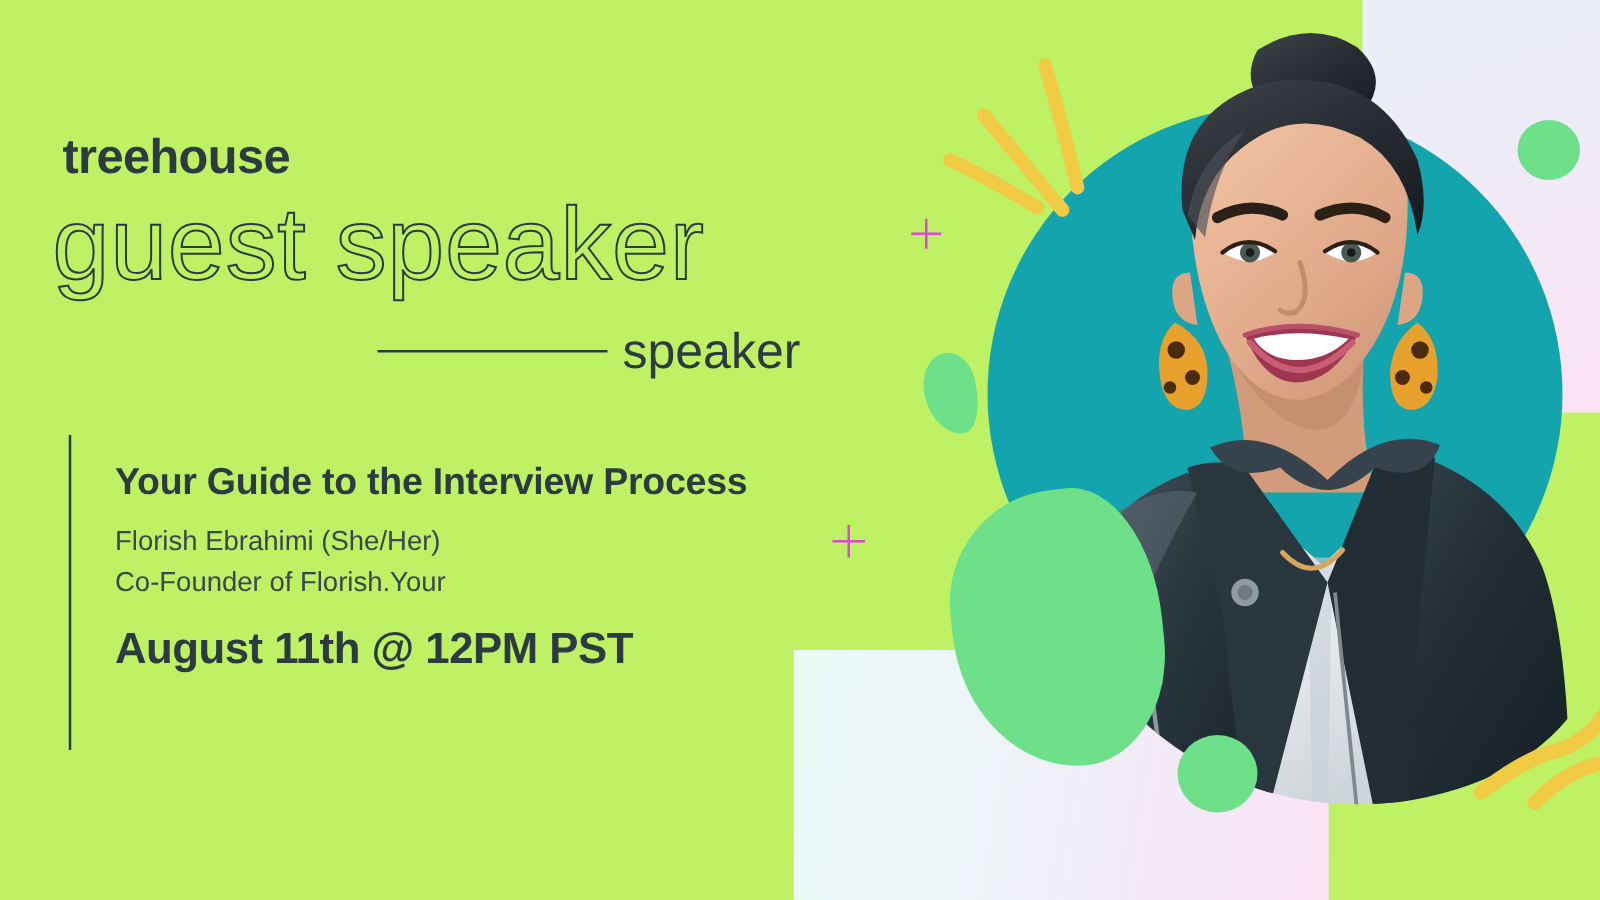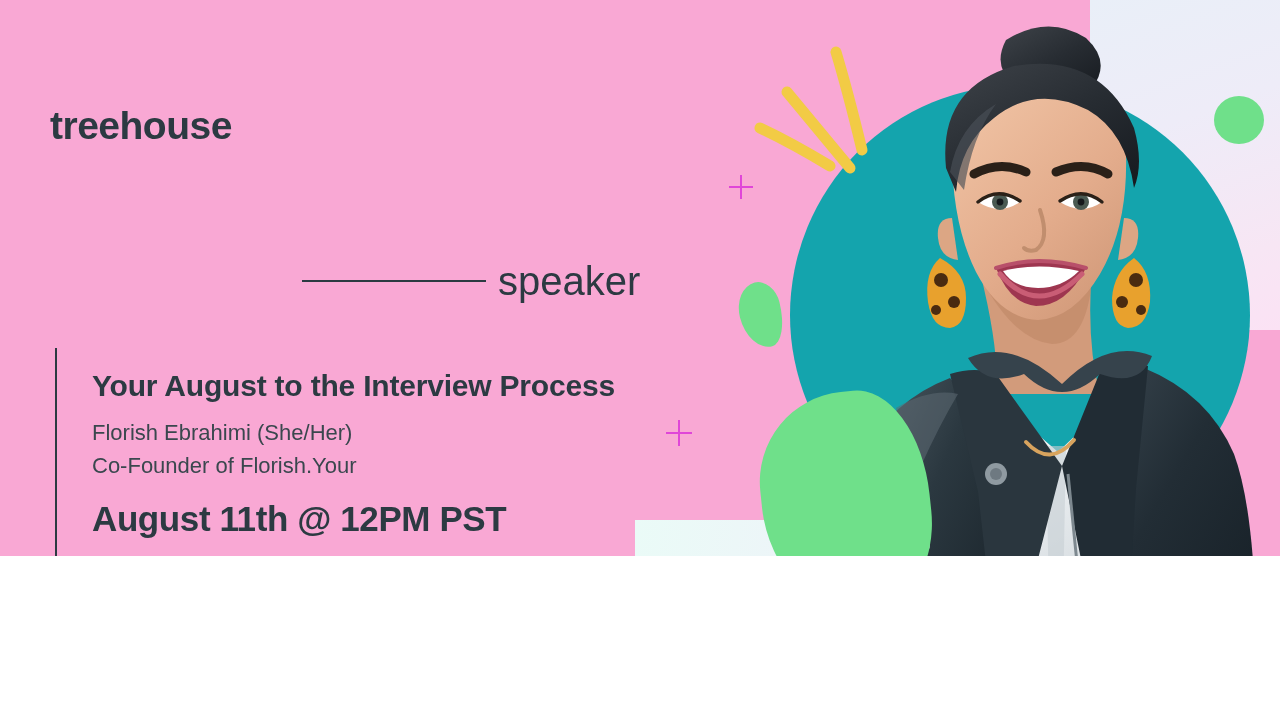--- a/index.html
+++ b/index.html
@@ -7,23 +7,23 @@
     margin: 0;
     padding: 0;
     background: #ffffff;
   }
   body {
     font-family: "Liberation Sans", sans-serif;
   }
   #stage {
     position: relative;
     width: 1280px;
-    height: 556px;
+    height: 720px;
     overflow: hidden;
-    background: #f9a8d4;
+    background: #bef264;
   }
 
   
   .panel {
     position: absolute;
     pointer-events: none;
   }
   #panel-top-right {
     left: 1090px;
     top: 0;
@@ -359,30 +359,31 @@
     </g>
   </svg>
 
   <div class="plus" id="plus-upper"></div>
   <div class="plus" id="plus-lower"></div>
 
   <div id="text-column">
 
     <div id="brand-name">treehouse</div>
 
+    <div id="headline-outline">guest speaker</div>
 
     <div id="series-row">
       <div id="series-rule"></div>
       <div id="series-word">speaker</div>
     </div>
 
     <div id="detail-rule"></div>
 
     <div id="detail-block">
-      <div id="talk-title">Your August to the Interview Process</div>
+      <div id="talk-title">Your Guide to the Interview Process</div>
       <p class="speaker-line">Florish Ebrahimi (She/Her)</p>
       <p class="speaker-line">Co-Founder of Florish.Your</p>
       <div id="event-datetime">August 11th @ 12PM PST</div>
     </div>
 
   </div>
 
 </div>
 
 </body></html>

